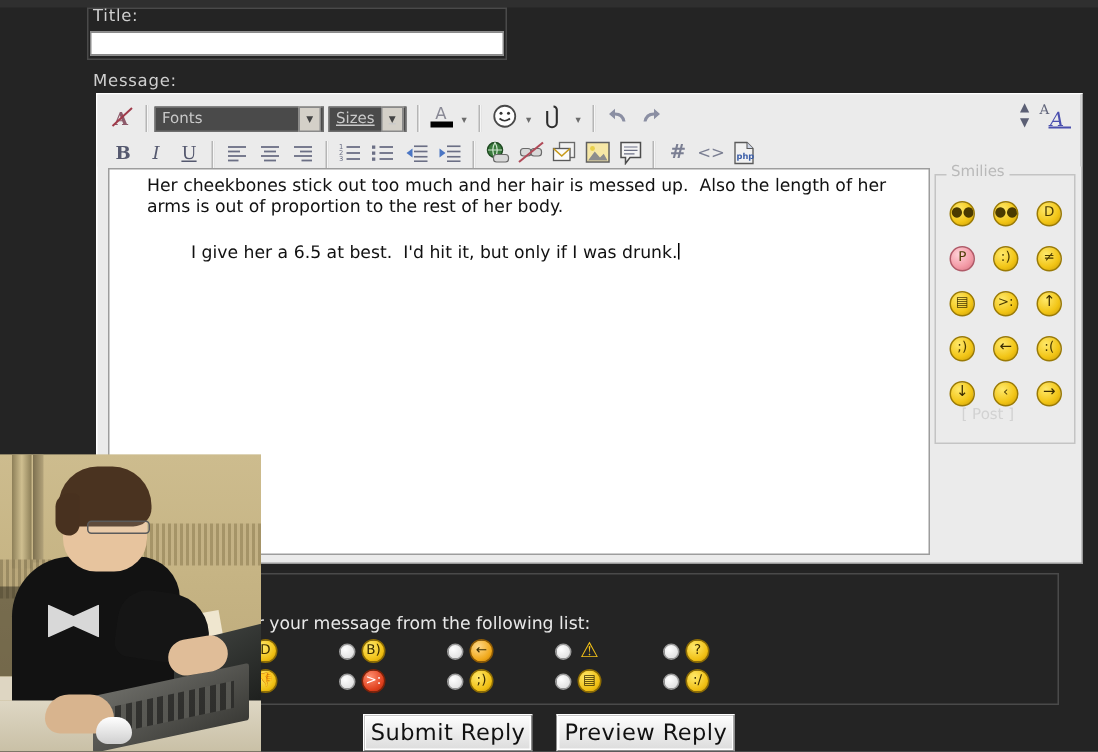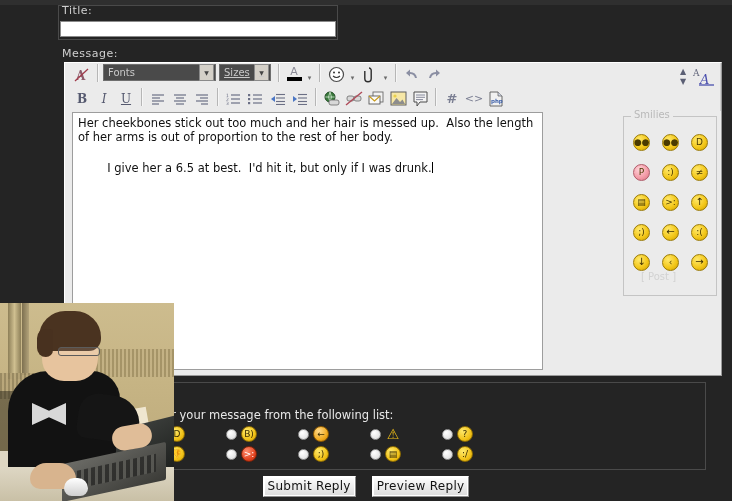--- a/index.html
+++ b/index.html
@@ -73,21 +73,21 @@
     position: absolute;
     left: 0; top: 0;
     width: 100%; height: 48px;
     background: #ebebeb;
   }
   .trow {
     position: absolute;
     left: 6px;
     height: 24px;
     display: flex;
-    align-items: flex-start;
+    align-items: flex-end;
   }
   .trow.r1 { top: 1px; }
   .trow.r2 { top: 25px; }
   .tbtn {
     width: 22px; height: 21px;
     display: flex;
     align-items: center;
     justify-content: center;
     font-size: 12px;
     color: #595d73;
@@ -171,25 +171,26 @@
   .toolbar-rsep {
     position: absolute;
     right: 0; top: 0;
     width: 1px; height: 48px;
     background: #cfcfcf;
   }
   
   .ta-wrap {
     position: absolute;
     left: 7px; top: 49px;
-    width: 471px; height: 258px;
+    width: 548px; height: 258px;
     background: #ffffff;
     border: 1px solid #9d9d9d;
     box-sizing: border-box;
     overflow: hidden;
+    padding-left: 20px;
   }
   .ta-text {
     margin: 3px 5px;
     font-family: "DejaVu Sans", sans-serif;
     font-size: 11.5px;
     line-height: 14px;
     color: #111;
     white-space: pre-wrap;
   }
   .caret {
@@ -340,21 +341,21 @@
     justify-content: center;
     gap: 16px;
   }
   .btn {
     background: linear-gradient(#fdfdfd, #dcdcdc);
     border: 1px solid #8d8d8d;
     border-top-color: #ffffff;
     border-left-color: #ffffff;
     box-shadow: 0 0 0 1px #ffffff inset;
     padding: 2px 4px 3px;
-    font-size: 12px;
+    font-size: 15px;
     font-family: "DejaVu Sans", sans-serif;
     color: #111;
     cursor: default;
     letter-spacing: .3px;
   }
   
   .photo {
     position: absolute;
     left: 0; top: 303px;
     width: 174px; height: 198px;

